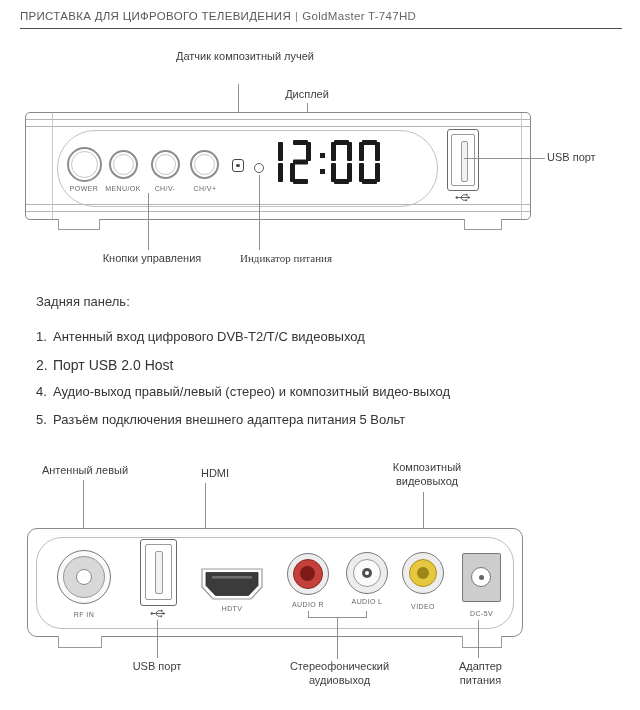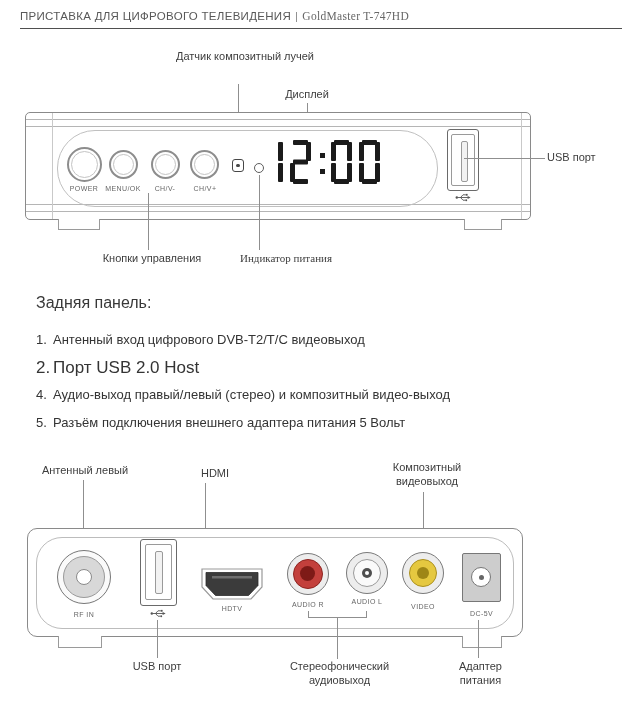--- a/index.html
+++ b/index.html
@@ -14,21 +14,21 @@
   .vline { position:absolute; width:0; border-left:1px solid #8f8f8f; }
   .hline { position:absolute; height:0; border-top:1px solid #8f8f8f; }
   .thinline { border-color:#b5b5b5; }
   .circle { position:absolute; border-radius:50%; }
 
   
   .hdr { position:absolute; left:20px; top:10px; width:602px; padding-bottom:6px;
          border-bottom:1.5px solid #4f4f4f; font-size:11.5px; letter-spacing:.3px;
          color:#585858; white-space:nowrap; }
   .hdr .sep { color:#8a8a8a; padding:0 4px; }
-  .hdr .model { color:#666;font-family:Liberation Serif, serif; }
+  .hdr .model { color:#666; }
 
   
   .devbox { position:absolute; border:1.2px solid #8a8a8a; background:#fff; }
   .recess { position:absolute; border:1px solid #c0c0c0; border-radius:38px; }
   .btn-outer { position:absolute; border:2px solid #8d8d8d; border-radius:50%; }
   .btn-inner { position:absolute; inset:2px; border:1px solid #c4c4c4; border-radius:50%; }
   .foot { position:absolute; border:1px solid #9a9a9a; border-top:none; background:#fff; }
 
   .usb-outer { position:absolute; border:1.5px solid #6a6a6a; border-radius:3px; background:#fff; }
   .usb-inner { position:absolute; border:1px solid #9a9a9a; border-radius:2px; }
@@ -132,25 +132,25 @@
     <div class="lbl" style="left:547px;top:151px;width:75px;text-align:left;">USB порт</div>
 
     <div class="vline" style="left:148px;top:193px;height:57px;"></div>
     <div class="lbl" style="left:77px;top:252px;width:150px;">Кнопки управления</div>
 
     <div class="vline" style="left:259px;top:175px;height:75px;"></div>
     <div class="lbl" style="left:213px;top:252px;width:146px;font-family:Liberation Serif, serif;">Индикатор питания</div>
   </div>
 
   <div class="abs" style="left:36px;top:294px;width:575px;">
-    <div style="font-size:16px;color:#383838;margin-bottom:21px;">Задняя панель:</div>
+    <div style="font-size:13px;color:#383838;margin-bottom:21px;">Задняя панель:</div>
     <div style="font-size:13px;color:#343434;line-height:14px;margin-bottom:13.5px;">
       <span style="display:inline-block;min-width:17px;">1.</span><span>Антенный вход цифрового DVB-T2/T/C видеовыход</span>
     </div>
-    <div style="font-size:17px;color:#343434;line-height:14px;margin-bottom:13.5px;">
+    <div style="font-size:14px;color:#343434;line-height:14px;margin-bottom:13.5px;">
       <span style="display:inline-block;min-width:17px;">2.</span><span>Порт USB 2.0 Host</span>
     </div>
     <div style="font-size:13px;color:#343434;line-height:14px;margin-bottom:13.5px;">
       <span style="display:inline-block;min-width:17px;">4.</span><span>Аудио-выход правый/левый (стерео) и композитный видео-выход</span>
     </div>
     <div style="font-size:13px;color:#343434;line-height:14px;">
       <span style="display:inline-block;min-width:17px;">5.</span><span>Разъём подключения внешнего адаптера питания 5 Вольт</span>
     </div>
   </div>
 

